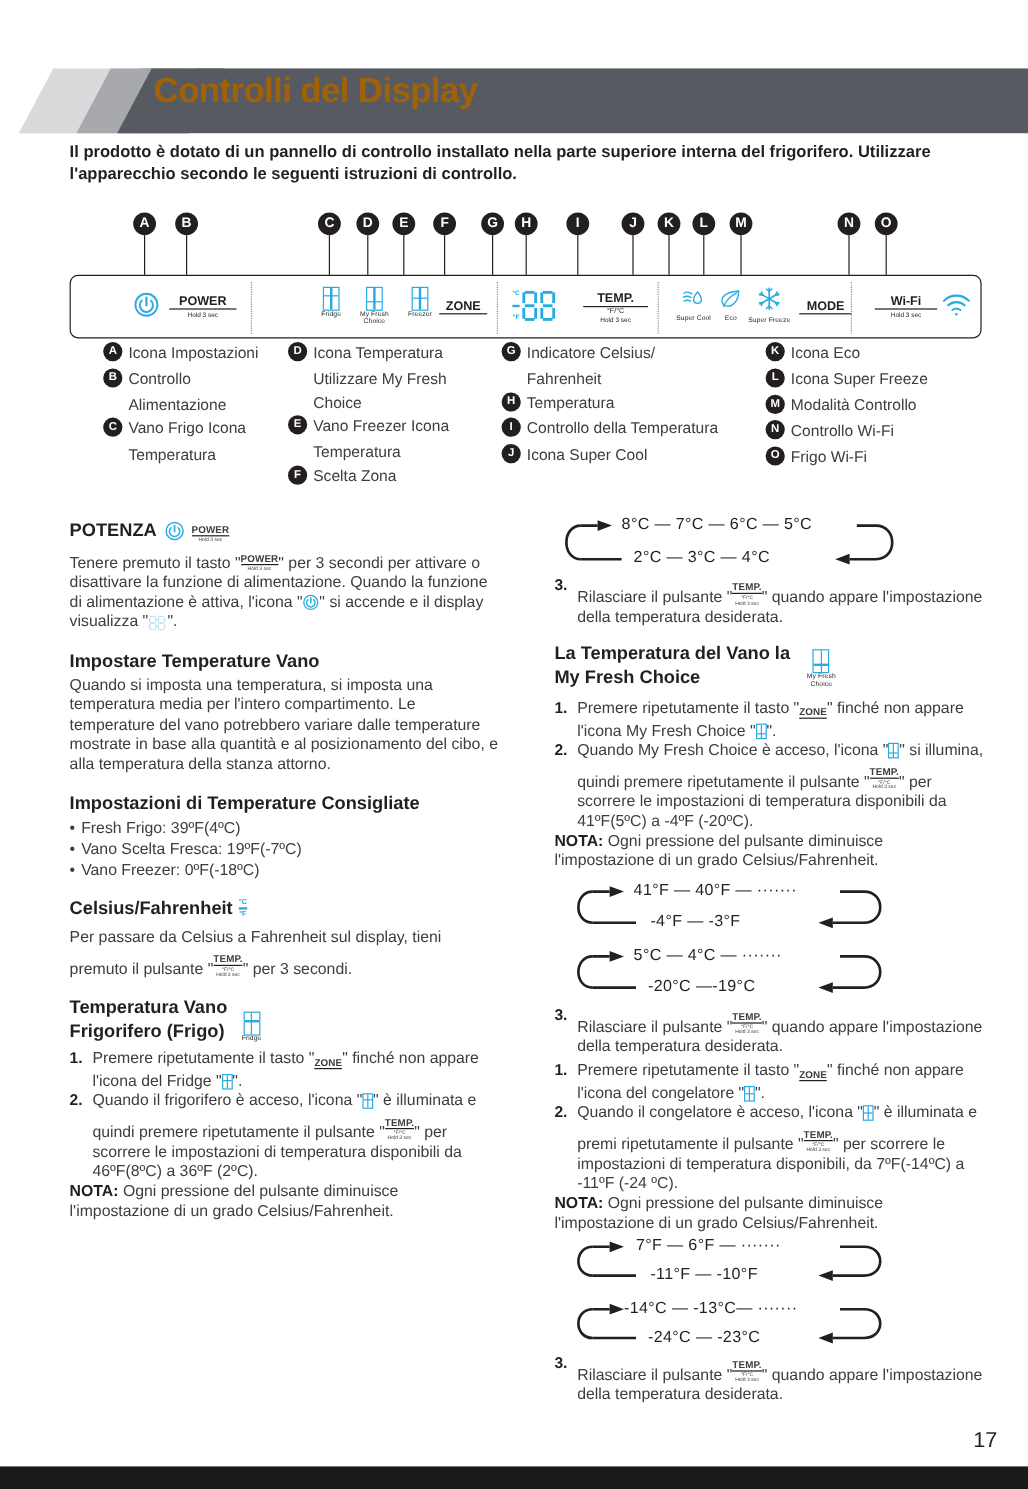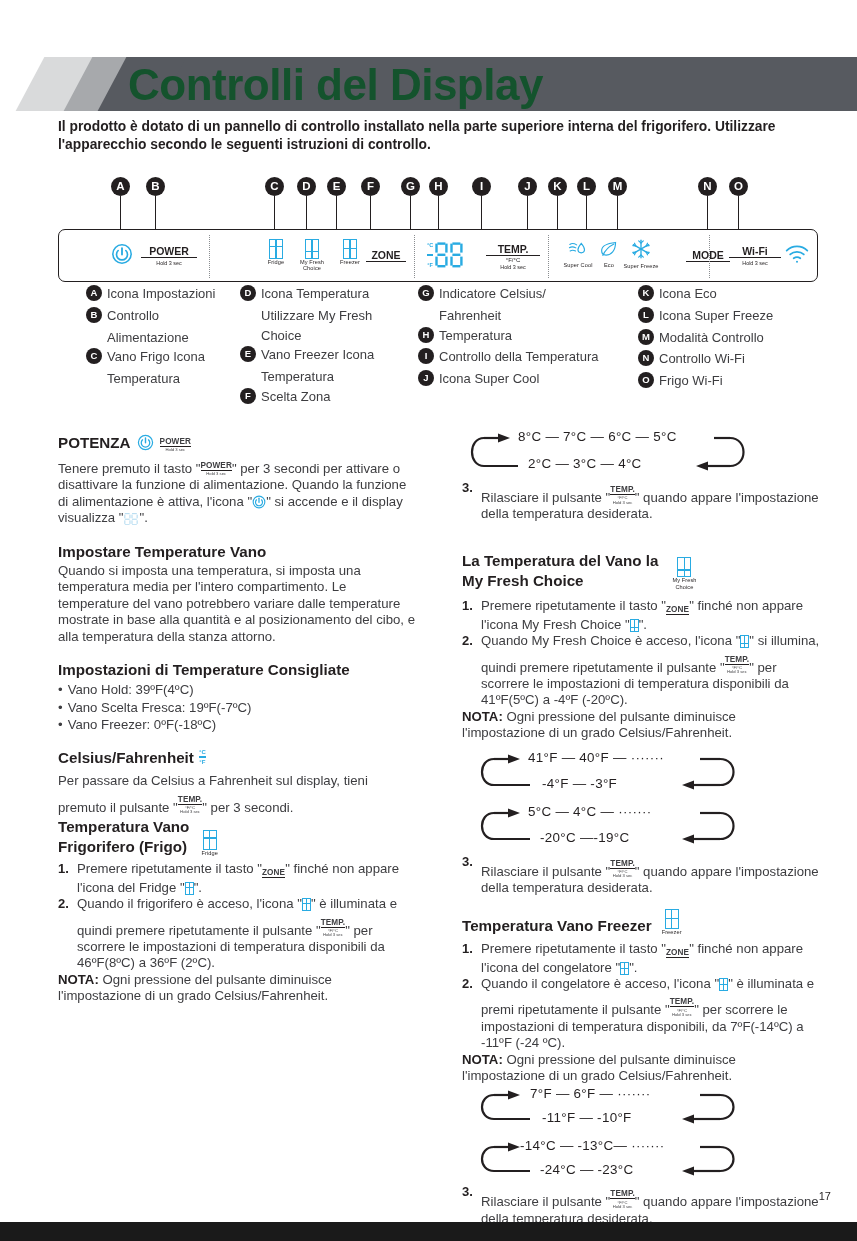--- a/index.html
+++ b/index.html
@@ -29,21 +29,21 @@
     background:#a7a9ac;
     transform: skewX(-28deg);
   }
   .banner-slab3 {
     position:absolute; top:0; left:112px; width:60px; height:54px;
     background:#575a60;
     transform: skewX(-28deg);
   }
   .banner-title {
     position:absolute; left:128px; top:3px;
-    font-size:44px; font-weight:bold; color:#14532d;
+    font-size:29px; font-weight:bold; color:#a16207;
     letter-spacing:-0.5px;
     font-family:"Liberation Sans", sans-serif;
   }
 
   
   .intro {
     position:absolute; left:58px; top:118px; width:760px;
     font-size:13.8px; font-weight:bold; line-height:1.30;
     color:#231f20;
   }
@@ -116,21 +116,21 @@
   .mini-lbl { font-size:8.2px; font-weight:bold; border-bottom:1px solid #231f20; line-height:1.05; letter-spacing:.1px;}
   .mini-sub { font-size:4.2px; line-height:1.05; }
   .mini-fr { width:9px; height:13px; border:1px solid #29abe2; position:relative; display:inline-block; vertical-align:-3px; background:#fff;}
   .mini-fr i { position:absolute; display:block; background:#29abe2; }
 
   
   .cycle { position:relative; margin:6px 0 4px 0; height:58px; }
   .cyc-top, .cyc-bot { position:absolute; font-size:13.4px; color:#231f20; white-space:nowrap; letter-spacing:.3px;}
   .cyc-svg { position:absolute; left:0; top:0; }
 
-  .pagenum { position:absolute; right:26px; top:1190px; font-size:11px; color:#231f20; }
+  .pagenum { position:absolute; right:26px; top:1190px; font-size:18px; color:#231f20; }
   .footbar { position:absolute; left:0; top:1222px; width:857px; height:19px; background:#1a1a1a; }
   .topbar { position:absolute; left:0; top:0; width:857px; height:3px; background:#ffffff; }
 </style>
 </head>
 <body>
 
 <div class="topbar"></div>
 
 <div class="banner-wrap">
   <div class="banner-bar"></div>
@@ -310,21 +310,21 @@
           <line x1="5.8" y1="15.6" x2="2.2" y2="16.0"></line>
             <line x1="5.8" y1="15.6" x2="4.2" y2="19.0"></line>
           <line x1="18.2" y1="8.4" x2="21.8" y2="8.0"></line>
             <line x1="18.2" y1="8.4" x2="19.8" y2="5.0"></line>
         </g>
       </g>
     </svg>
     <div class="pl-cap">Super Freeze</div>
   </div>
 
-  <div class="pl-item" style="left:627px;top:19px;width:44px;">
+  <div class="pl-item" style="left:607px;top:19px;width:44px;">
     <div class="hold-lbl">MODE</div>
   </div>
 
   <div class="divider" style="left:650px"></div>
 
   <div class="pl-item" style="left:670px;top:15px;width:52px;">
     <div class="hold-lbl">Wi-Fi</div>
     <div class="btn-sub" style="border-top:none;padding-top:1px">Hold 3 sec</div>
   </div>
 
@@ -459,38 +459,38 @@
           <rect x="13" y="18.6" width="8" height="2"></rect>
         </g>
       </svg><span>".</span>
   </p>
 
   <h3 class="sec mt">Impostare Temperature Vano</h3>
   <p class="tx">Quando si imposta una temperatura, si imposta una temperatura media per l'intero compartimento. Le temperature del vano potrebbero variare dalle temperature mostrate in base alla quantità e al posizionamento del cibo, e alla temperatura della stanza attorno.</p>
 
   <h3 class="sec mt">Impostazioni di Temperature Consigliate</h3>
   <ul class="bul">
-    <li>Vano Hold: 39ºF(4ºC)</li>
+    <li>Fresh Frigo: 39ºF(4ºC)</li>
     <li>Vano Scelta Fresca: 19ºF(-7ºC)</li>
     <li>Vano Freezer: 0ºF(-18ºC)</li>
   </ul>
 
   <div style="display:flex;align-items:flex-end;gap:5px;margin-top:16px">
     <h3 class="sec">Celsius/Fahrenheit</h3>
     <span style="display:inline-flex;flex-direction:column;align-items:center;color:#29abe2;font-size:6px;font-weight:bold;line-height:1.1;margin-bottom:3px">
       <span>°C</span>
       <span style="display:block;width:7px;height:2px;background:#29abe2;margin:1px 0"></span>
       <span>°F</span>
     </span>
   </div>
   <p class="tx" style="margin-top:4px">
     <span>Per passare da Celsius a Fahrenheit sul display, tieni premuto il pulsante "</span><span class="mini-btn"><span class="mini-lbl">TEMP.</span><span class="mini-sub" style="display:block">°F/°C</span><span class="mini-sub" style="display:block">Hold 3 sec</span></span><span>" per 3 secondi.</span>
   </p>
 
-  <div style="display:flex;align-items:flex-end;gap:12px;margin-top:2px">
+  <div style="display:flex;align-items:flex-end;gap:12px;margin-top:15px">
     <div>
       <h3 class="sec">Temperatura Vano</h3>
       <h3 class="sec">Frigorifero (Frigo)</h3>
     </div>
     <div style="text-align:center;margin-bottom:1px">
       <div class="fr" style="margin:0 auto">
           <i class="vline"></i>
           <i class="hline" style="top:6px"></i>
         </div>
       <div class="pl-cap">Fridge</div>
@@ -531,21 +531,21 @@
     <div class="cyc-bot" style="left:66px;top:28px">2°C  —  3°C  —  4°C</div>
   </div>
 
   <ol class="steps" style="margin-top:-6px">
     <li>
       <span class="num">3.</span>
       <span>Rilasciare il pulsante "</span><span class="mini-btn"><span class="mini-lbl">TEMP.</span><span class="mini-sub" style="display:block">°F/°C</span><span class="mini-sub" style="display:block">Hold 3 sec</span></span><span>" quando appare l'impostazione della temperatura desiderata.</span>
     </li>
   </ol>
 
-  <div style="display:flex;align-items:flex-end;gap:14px;margin-top:29px">
+  <div style="display:flex;align-items:flex-end;gap:14px;margin-top:13px">
     <div>
       <h3 class="sec">La Temperatura del Vano la</h3>
       <h3 class="sec">My Fresh Choice</h3>
     </div>
     <div style="text-align:center;margin-bottom:1px">
       <div class="fr" style="margin:0 auto">
           <i class="vline"></i>
           <i class="hline" style="top:11px"></i>
         </div>
       <div class="pl-cap">My Fresh</div>
@@ -598,30 +598,20 @@
     <div class="cyc-bot" style="left:78px;top:26px">-20°C —-19°C</div>
   </div>
 
   <ol class="steps" style="margin-top:-4px">
     <li>
       <span class="num">3.</span>
       <span>Rilasciare il pulsante "</span><span class="mini-btn"><span class="mini-lbl">TEMP.</span><span class="mini-sub" style="display:block">°F/°C</span><span class="mini-sub" style="display:block">Hold 3 sec</span></span><span>" quando appare l'impostazione della temperatura desiderata.</span>
     </li>
   </ol>
 
-  <div style="display:flex;align-items:flex-end;gap:10px;margin-top:13px">
-    <h3 class="sec">Temperatura Vano Freezer</h3>
-    <div style="text-align:center;margin-bottom:1px">
-      <div class="fr" style="margin:0 auto">
-          <i class="vline"></i>
-          <i class="hline" style="top:8px"></i>
-        </div>
-      <div class="pl-cap">Freezer</div>
-    </div>
-  </div>
 
   <ol class="steps" style="margin-top:4px">
     <li>
       <span class="num">1.</span>
       <span>Premere ripetutamente il tasto "</span><span class="mini-btn"><span class="mini-lbl">ZONE</span></span><span>" finché non appare l'icona del congelatore "</span><span class="mini-fr"><i style="left:50%;top:0;bottom:0;width:1px;margin-left:-.5px"></i><i style="left:0;right:0;top:5px;height:1px"></i></span><span>".</span>
     </li>
     <li>
       <span class="num">2.</span>
       <span>Quando il congelatore è acceso, l'icona "</span><span class="mini-fr"><i style="left:50%;top:0;bottom:0;width:1px;margin-left:-.5px"></i><i style="left:0;right:0;top:5px;height:1px"></i></span><span>" è illuminata e premi ripetutamente il pulsante "</span><span class="mini-btn"><span class="mini-lbl">TEMP.</span><span class="mini-sub" style="display:block">°F/°C</span><span class="mini-sub" style="display:block">Hold 3 sec</span></span><span>" per scorrere le impostazioni di temperatura disponibili, da 7ºF(-14ºC) a -11ºF (-24 ºC).</span>
     </li>

